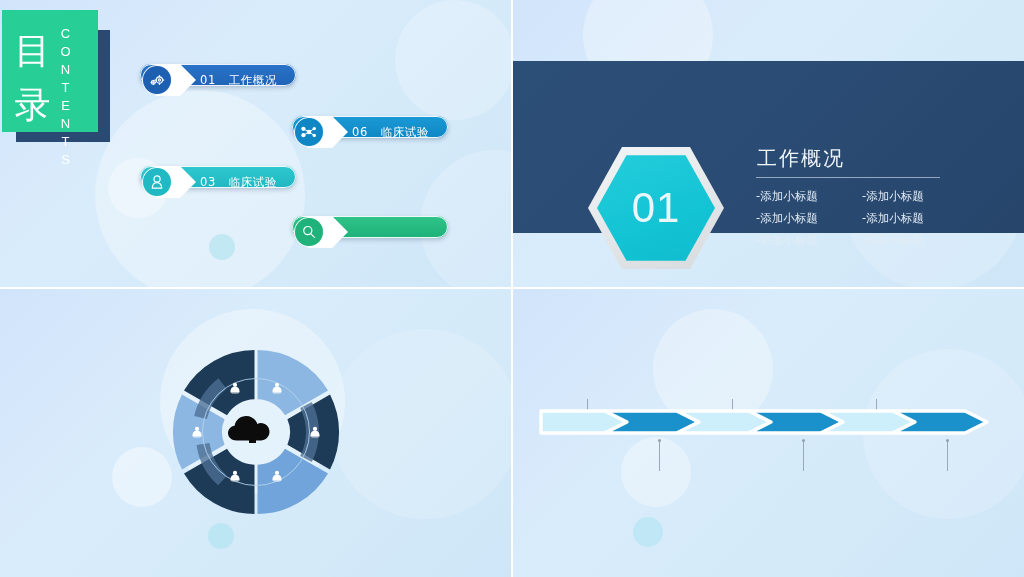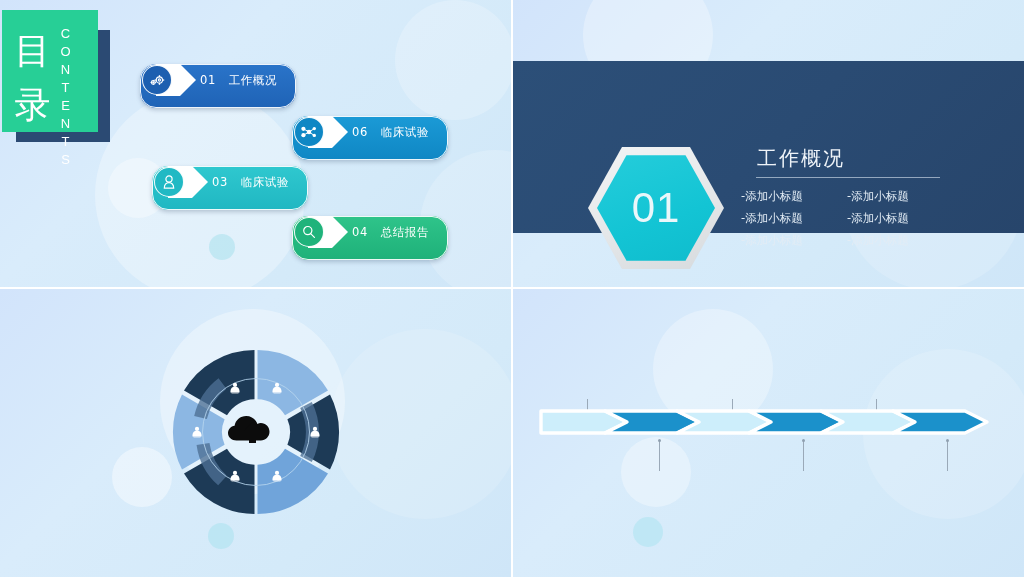--- a/index.html
+++ b/index.html
@@ -44,21 +44,21 @@
     text-align:center;font-weight:300;
   }
   .en-title{
     position:absolute;left:56px;top:16px;
     color:#fff;font-size:13px;letter-spacing:3px;font-weight:300;
     writing-mode:vertical-rl;text-orientation:upright;
     height:106px;
   }
 
   .pill{
-    position:absolute;height:44px;border-radius:16px;
+    position:absolute;height:22px;border-radius:16px;
     box-shadow:0 2px 4px rgba(40,60,90,.25);
     display:flex;align-items:center;
   }
   .pill .body{
     position:absolute;left:0;top:0;right:0;bottom:0;border-radius:16px;
     border:1.6px solid rgba(255,255,255,.92);
     box-sizing:border-box;
   }
   .pill .wedge{
     position:absolute;left:16px;top:0;width:40px;height:32px;
@@ -72,21 +72,21 @@
   }
   .pill .label{
     position:absolute;left:60px;top:0;height:32px;line-height:32px;
     color:#fff;font-size:11.5px;letter-spacing:.6px;white-space:nowrap;
     font-family:"DejaVu Sans","Liberation Sans",sans-serif;
   }
   .p1{left:140px;top:64px;width:156px;background:linear-gradient(180deg,#2a74c9 0%,#1f63b6 100%);}
   .p1 .circ{background:#1d5fb0;}
   .p2{left:292px;top:116px;width:156px;background:linear-gradient(180deg,#1b9ad6 0%,#0f87c4 100%);}
   .p2 .circ{background:#0f87c4;}
-  .p3{left:152px;top:166px;width:156px;background:linear-gradient(180deg,#2fc8cf 0%,#20b7c2 100%);}
+  .p3{left:140px;top:166px;width:156px;background:linear-gradient(180deg,#2fc8cf 0%,#20b7c2 100%);}
   .p3 .circ{background:#21b9c4;}
   .p4{left:292px;top:216px;width:156px;background:linear-gradient(180deg,#2fc48a 0%,#1eb179 100%);}
   .p4 .circ{background:#1fb37b;}
 
   
   .s2 .b1{width:130px;height:130px;left:70px;top:-30px;background:rgba(255,255,255,.30);}
   .s2 .b2{width:40px;height:40px;left:118px;top:228px;background:rgba(175,230,240,.55);}
   .s2 .b3{width:180px;height:180px;left:330px;top:110px;background:rgba(255,255,255,.16);}
 
   .dark-band{
@@ -110,21 +110,21 @@
     color:#eaf7fa;font-size:42px;font-weight:300;letter-spacing:1px;
     font-family:"Liberation Sans",sans-serif;
   }
   .sec-title{
     position:absolute;left:244px;top:84px;
     color:#eef3f8;font-size:20px;letter-spacing:2px;font-weight:400;
     font-family:"DejaVu Sans","Liberation Sans",sans-serif;
   }
   .sec-rule{position:absolute;left:243px;top:116px;width:184px;height:1px;background:rgba(220,232,243,.6);}
   .sub-grid{
-    position:absolute;left:228px;top:126px;width:200px;
+    position:absolute;left:243px;top:126px;width:200px;
     display:grid;grid-template-columns:92px 92px;column-gap:14px;row-gap:3px;
   }
   .sub-grid span{
     color:#e2ecf5;font-size:11.5px;line-height:19px;white-space:nowrap;
     font-family:"DejaVu Sans","Liberation Sans",sans-serif;
   }
 
   
   .s3 .b1{width:185px;height:185px;left:160px;top:20px;background:rgba(255,255,255,.34);}
   .s3 .b2{width:60px;height:60px;left:112px;top:158px;background:rgba(255,255,255,.42);}
@@ -238,24 +238,20 @@
       <div class="body"></div>
       <div class="wedge"></div>
       <div class="circ">
         <svg width="16" height="16" viewBox="0 0 16 16">
           <g fill="none" stroke="#fff" stroke-width="1.2" stroke-linecap="round">
             <circle cx="6.8" cy="6.6" r="4.1"></circle>
             <line x1="9.9" y1="9.8" x2="13.4" y2="13.3"></line>
           </g>
         </svg>
       </div>
-      <div class="label">
-        <span>04</span>
-        &nbsp;&nbsp;<span>总结报告</span>
-      </div>
     </div>
   </div>
 
   <div class="slide s2">
     <div class="blob b1"></div>
     <div class="blob b2"></div>
     <div class="blob b3"></div>
 
     <div class="dark-band">
       <div class="hexwrap">

